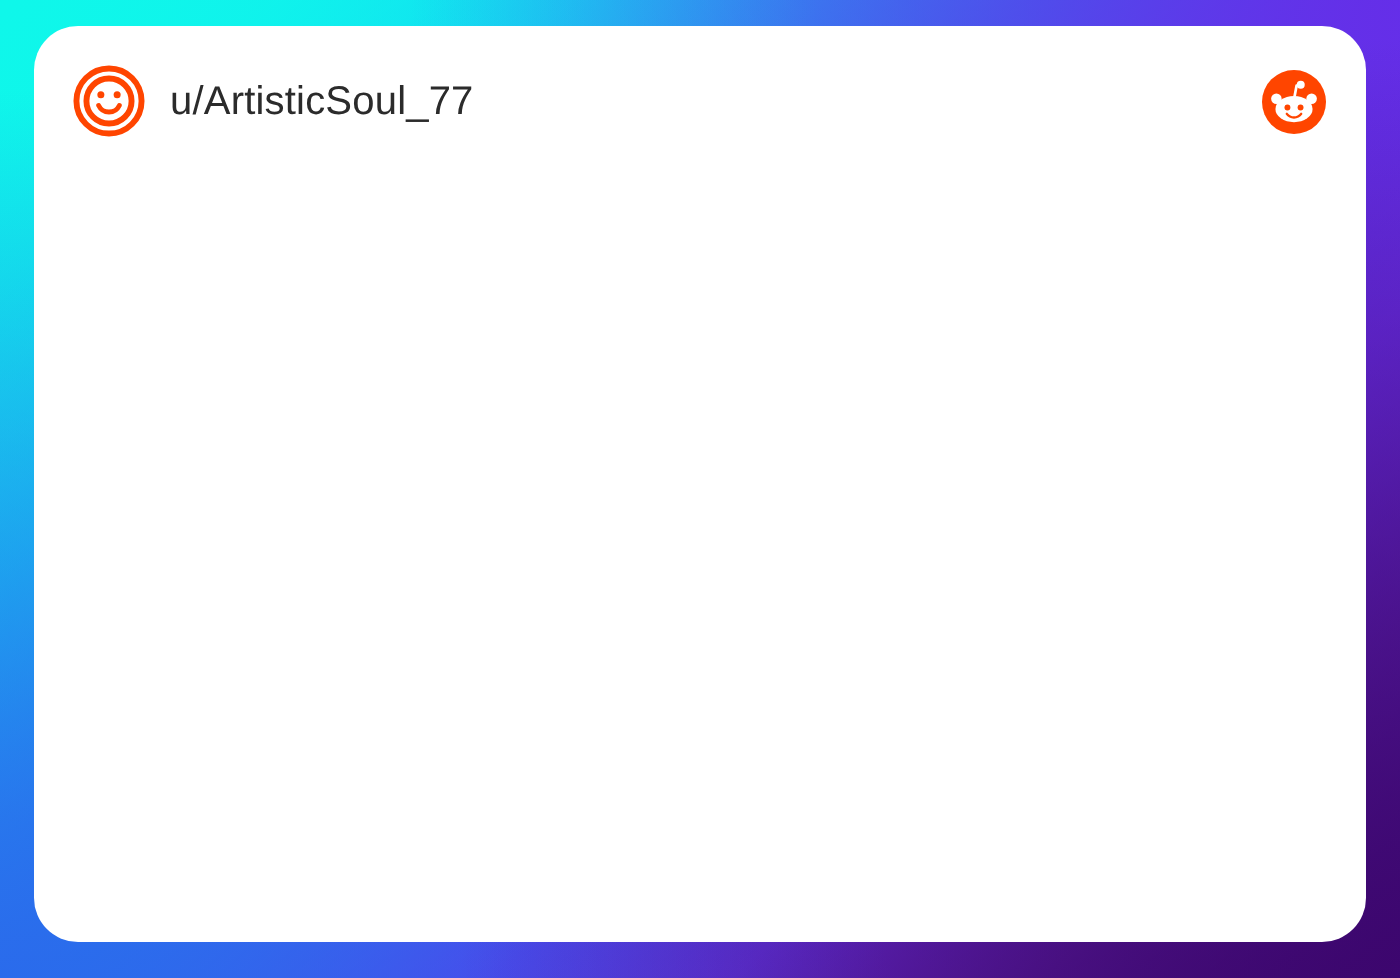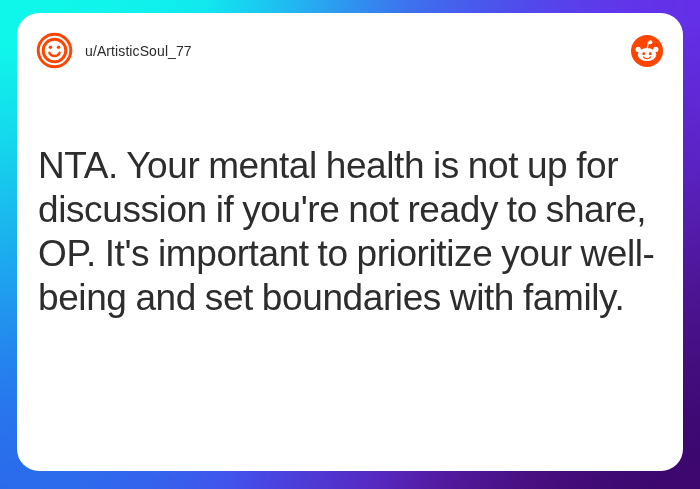--- a/index.html
+++ b/index.html
@@ -82,21 +82,21 @@
     top: 19px;
     width: 37px;
     height: 37px;
   }
   #avatar svg { display: block; width: 37px; height: 37px; }
 
   #username {
     position: absolute;
     left: 68px;
     top: 28px;
-    font-size: 14px;
+    font-size: 20px;
     line-height: 20px;
     color: #2b2b2b;
     letter-spacing: 0.1px;
     white-space: nowrap;
   }
 
   #reddit-logo {
     position: absolute;
     right: 20px;
     top: 22px;
@@ -159,16 +159,15 @@
             <path d="M20.4 16.2 L21.6 9.8"></path>
           </g>
           <circle cx="24.2" cy="9.2" r="2.5" fill="#FFFFFF"></circle>
           <circle cx="31.0" cy="18.0" r="3.3" fill="#FFFFFF"></circle>
           <circle cx="9.0" cy="18.0" r="3.3" fill="#FFFFFF"></circle>
         </svg>
       </div>
 
     </div>
 
-    <div id="body-text">NTA. Your mental health is not up for discussion if you're not ready to share, OP. It's important to prioritize your well-being and set boundaries with family.</div>
 
   </div>
 </div>
 
 </body></html>

